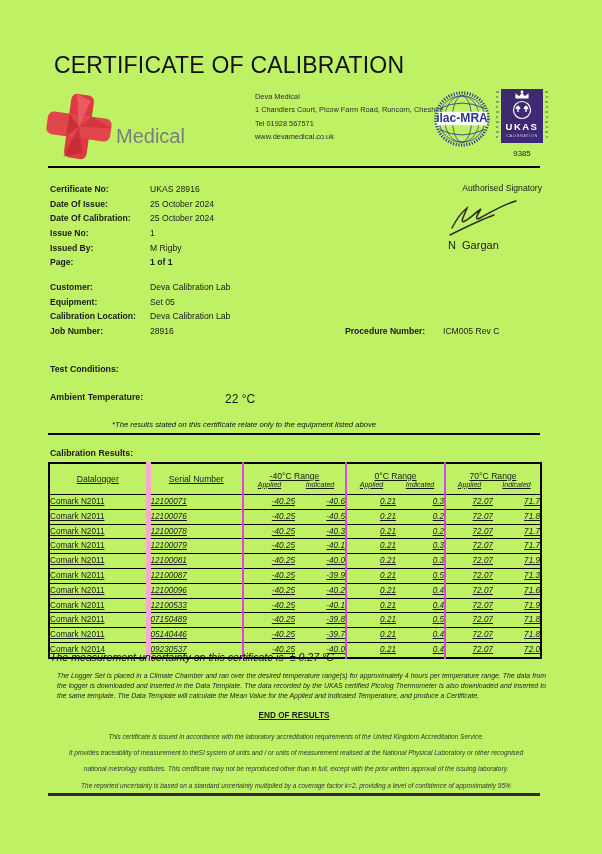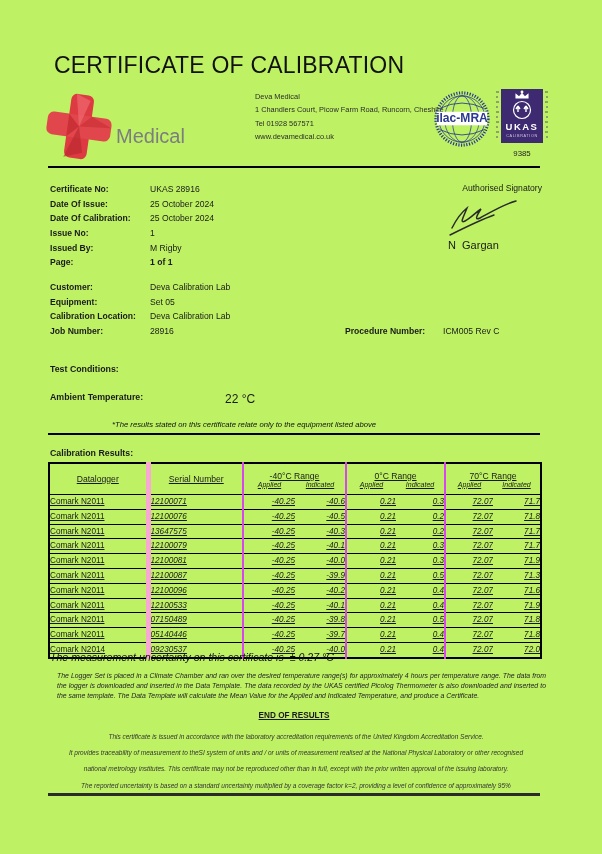--- a/index.html
+++ b/index.html
@@ -246,21 +246,21 @@
             <td class="c-serial v-thin">12100076</td>
             <td class="c-num v-thick">-40.25</td>
             <td class="c-num">-40.5</td>
             <td class="c-num v-thick">0.21</td>
             <td class="c-num">0.2</td>
             <td class="c-num v-thick">72.07</td>
             <td class="c-num">71.8</td>
           </tr>
           <tr>
             <td class="c-dlog">Comark N2011</td>
-            <td class="c-serial v-thin">13647575</td>
+            <td class="c-serial v-thin">12100078</td>
             <td class="c-num v-thick">-40.25</td>
             <td class="c-num">-40.3</td>
             <td class="c-num v-thick">0.21</td>
             <td class="c-num">0.2</td>
             <td class="c-num v-thick">72.07</td>
             <td class="c-num">71.7</td>
           </tr>
           <tr>
             <td class="c-dlog">Comark N2011</td>
             <td class="c-serial v-thin">12100079</td>

